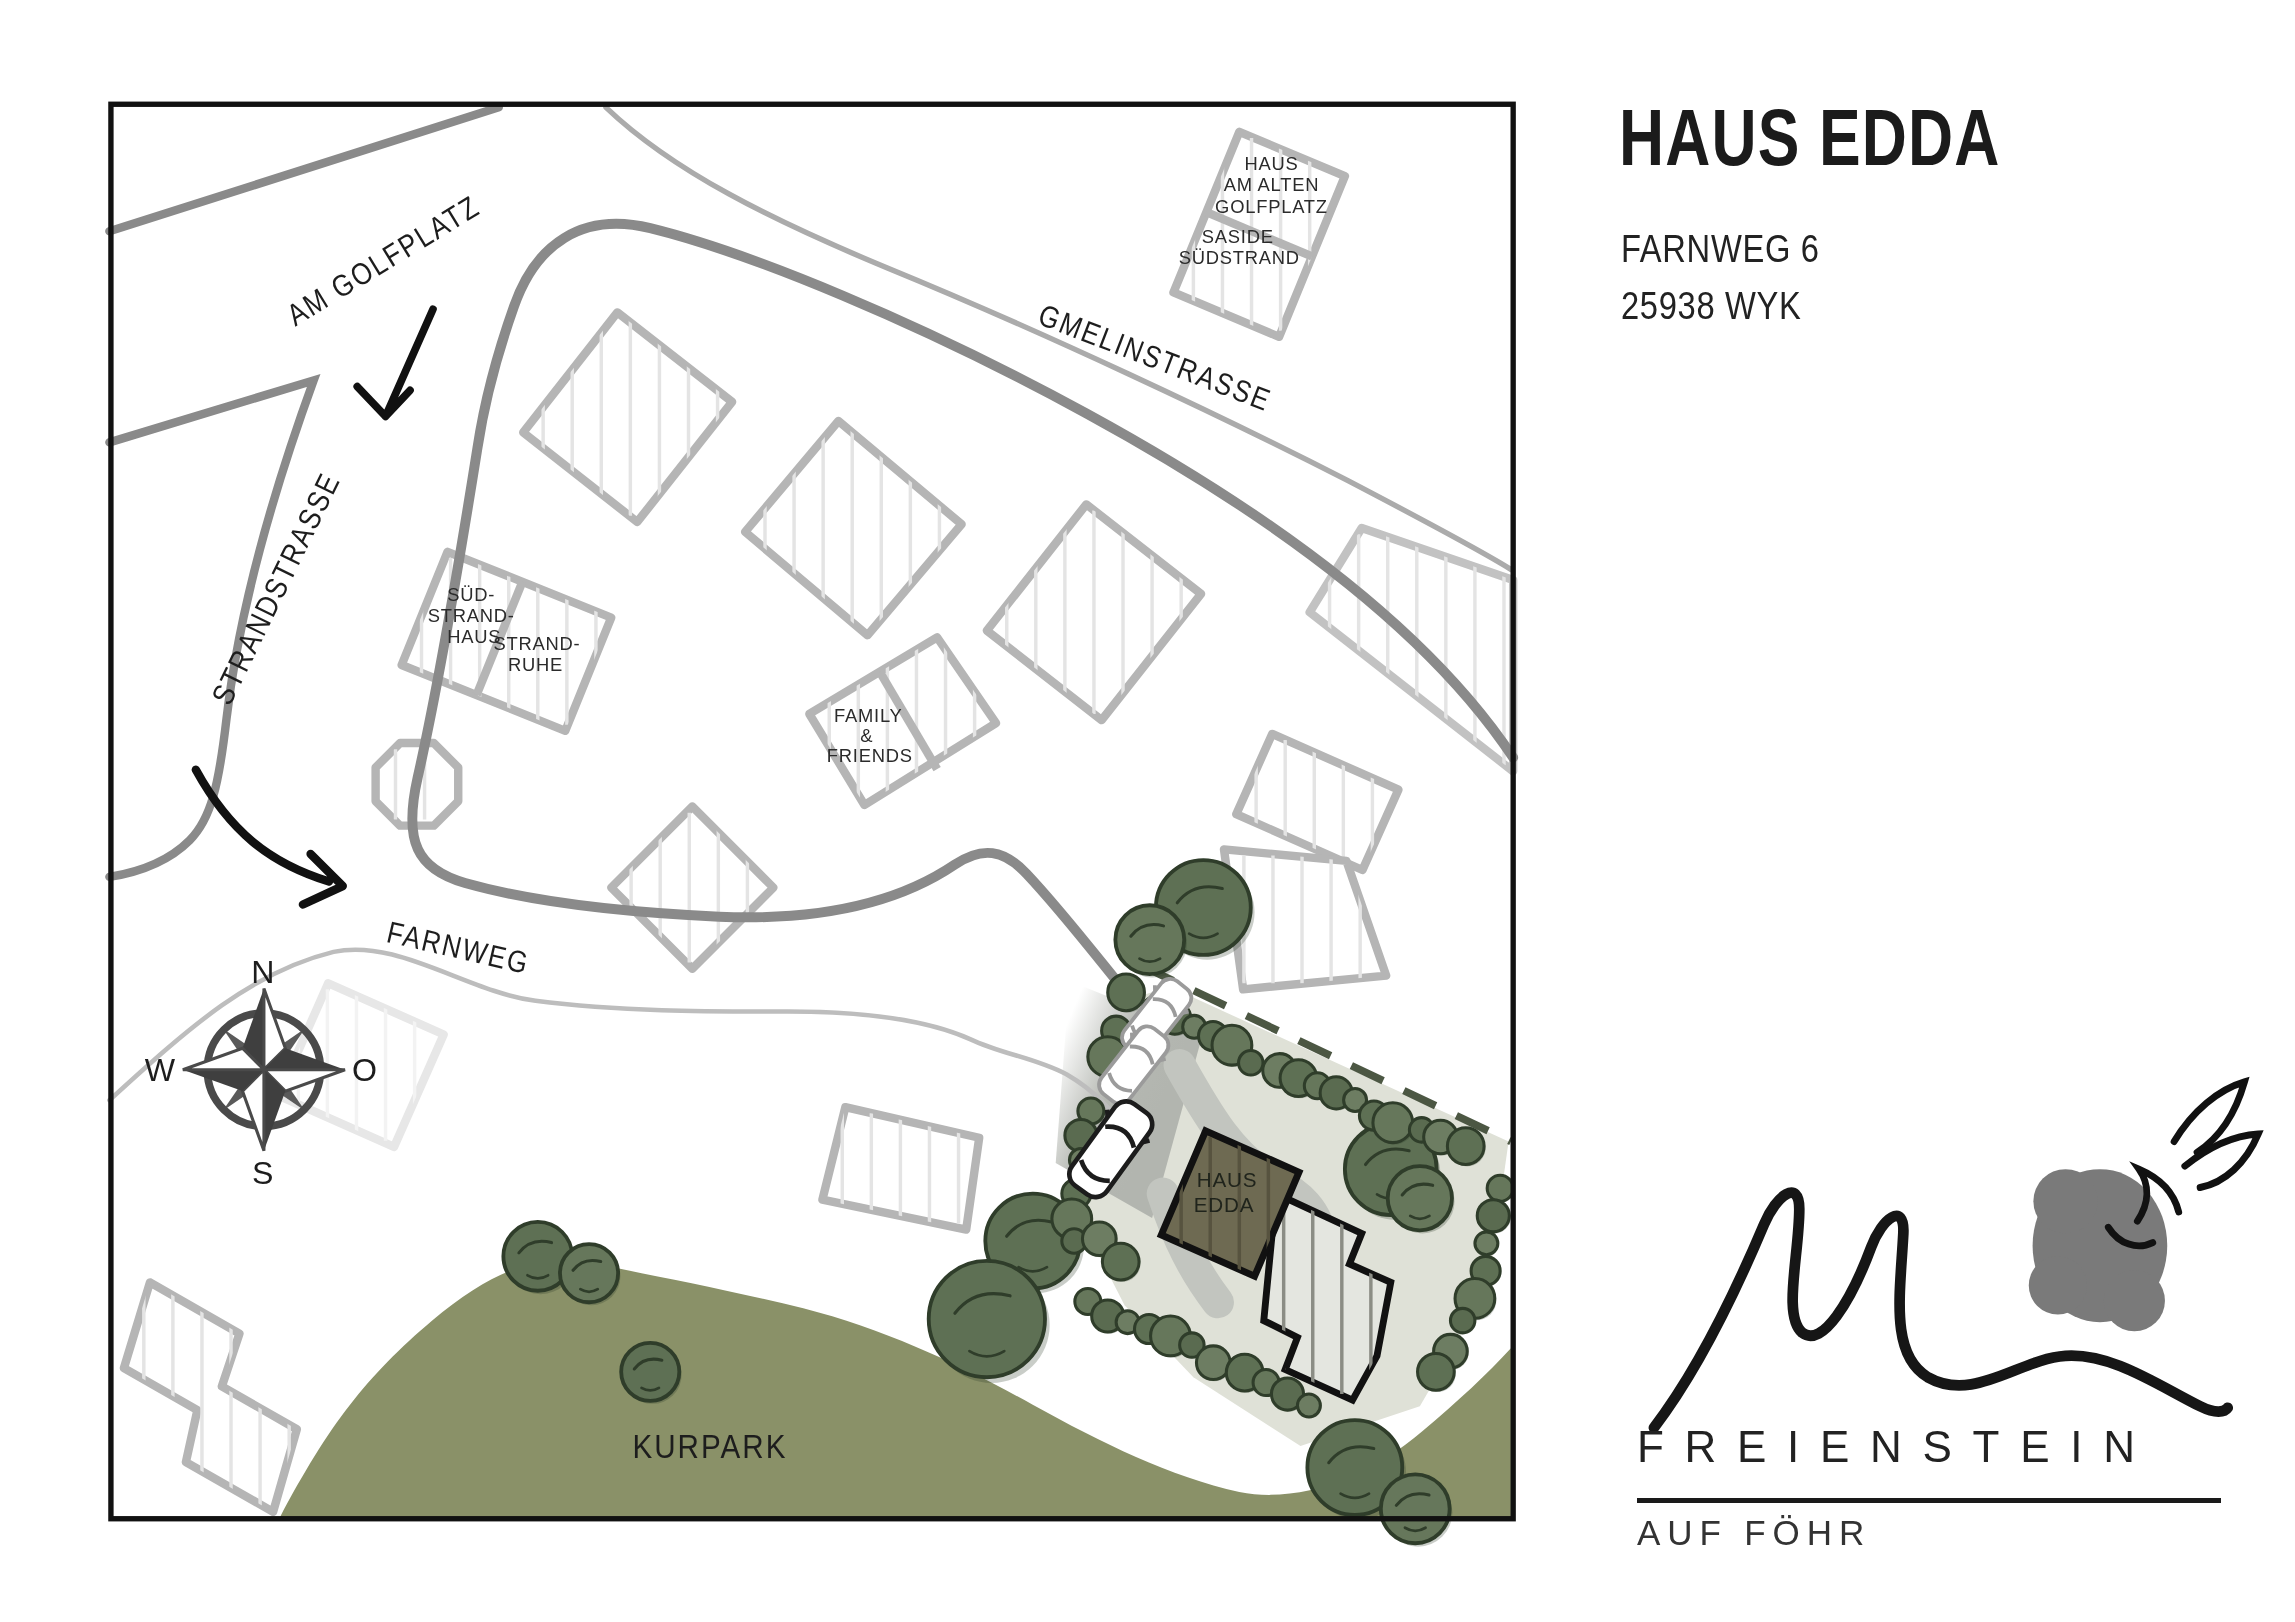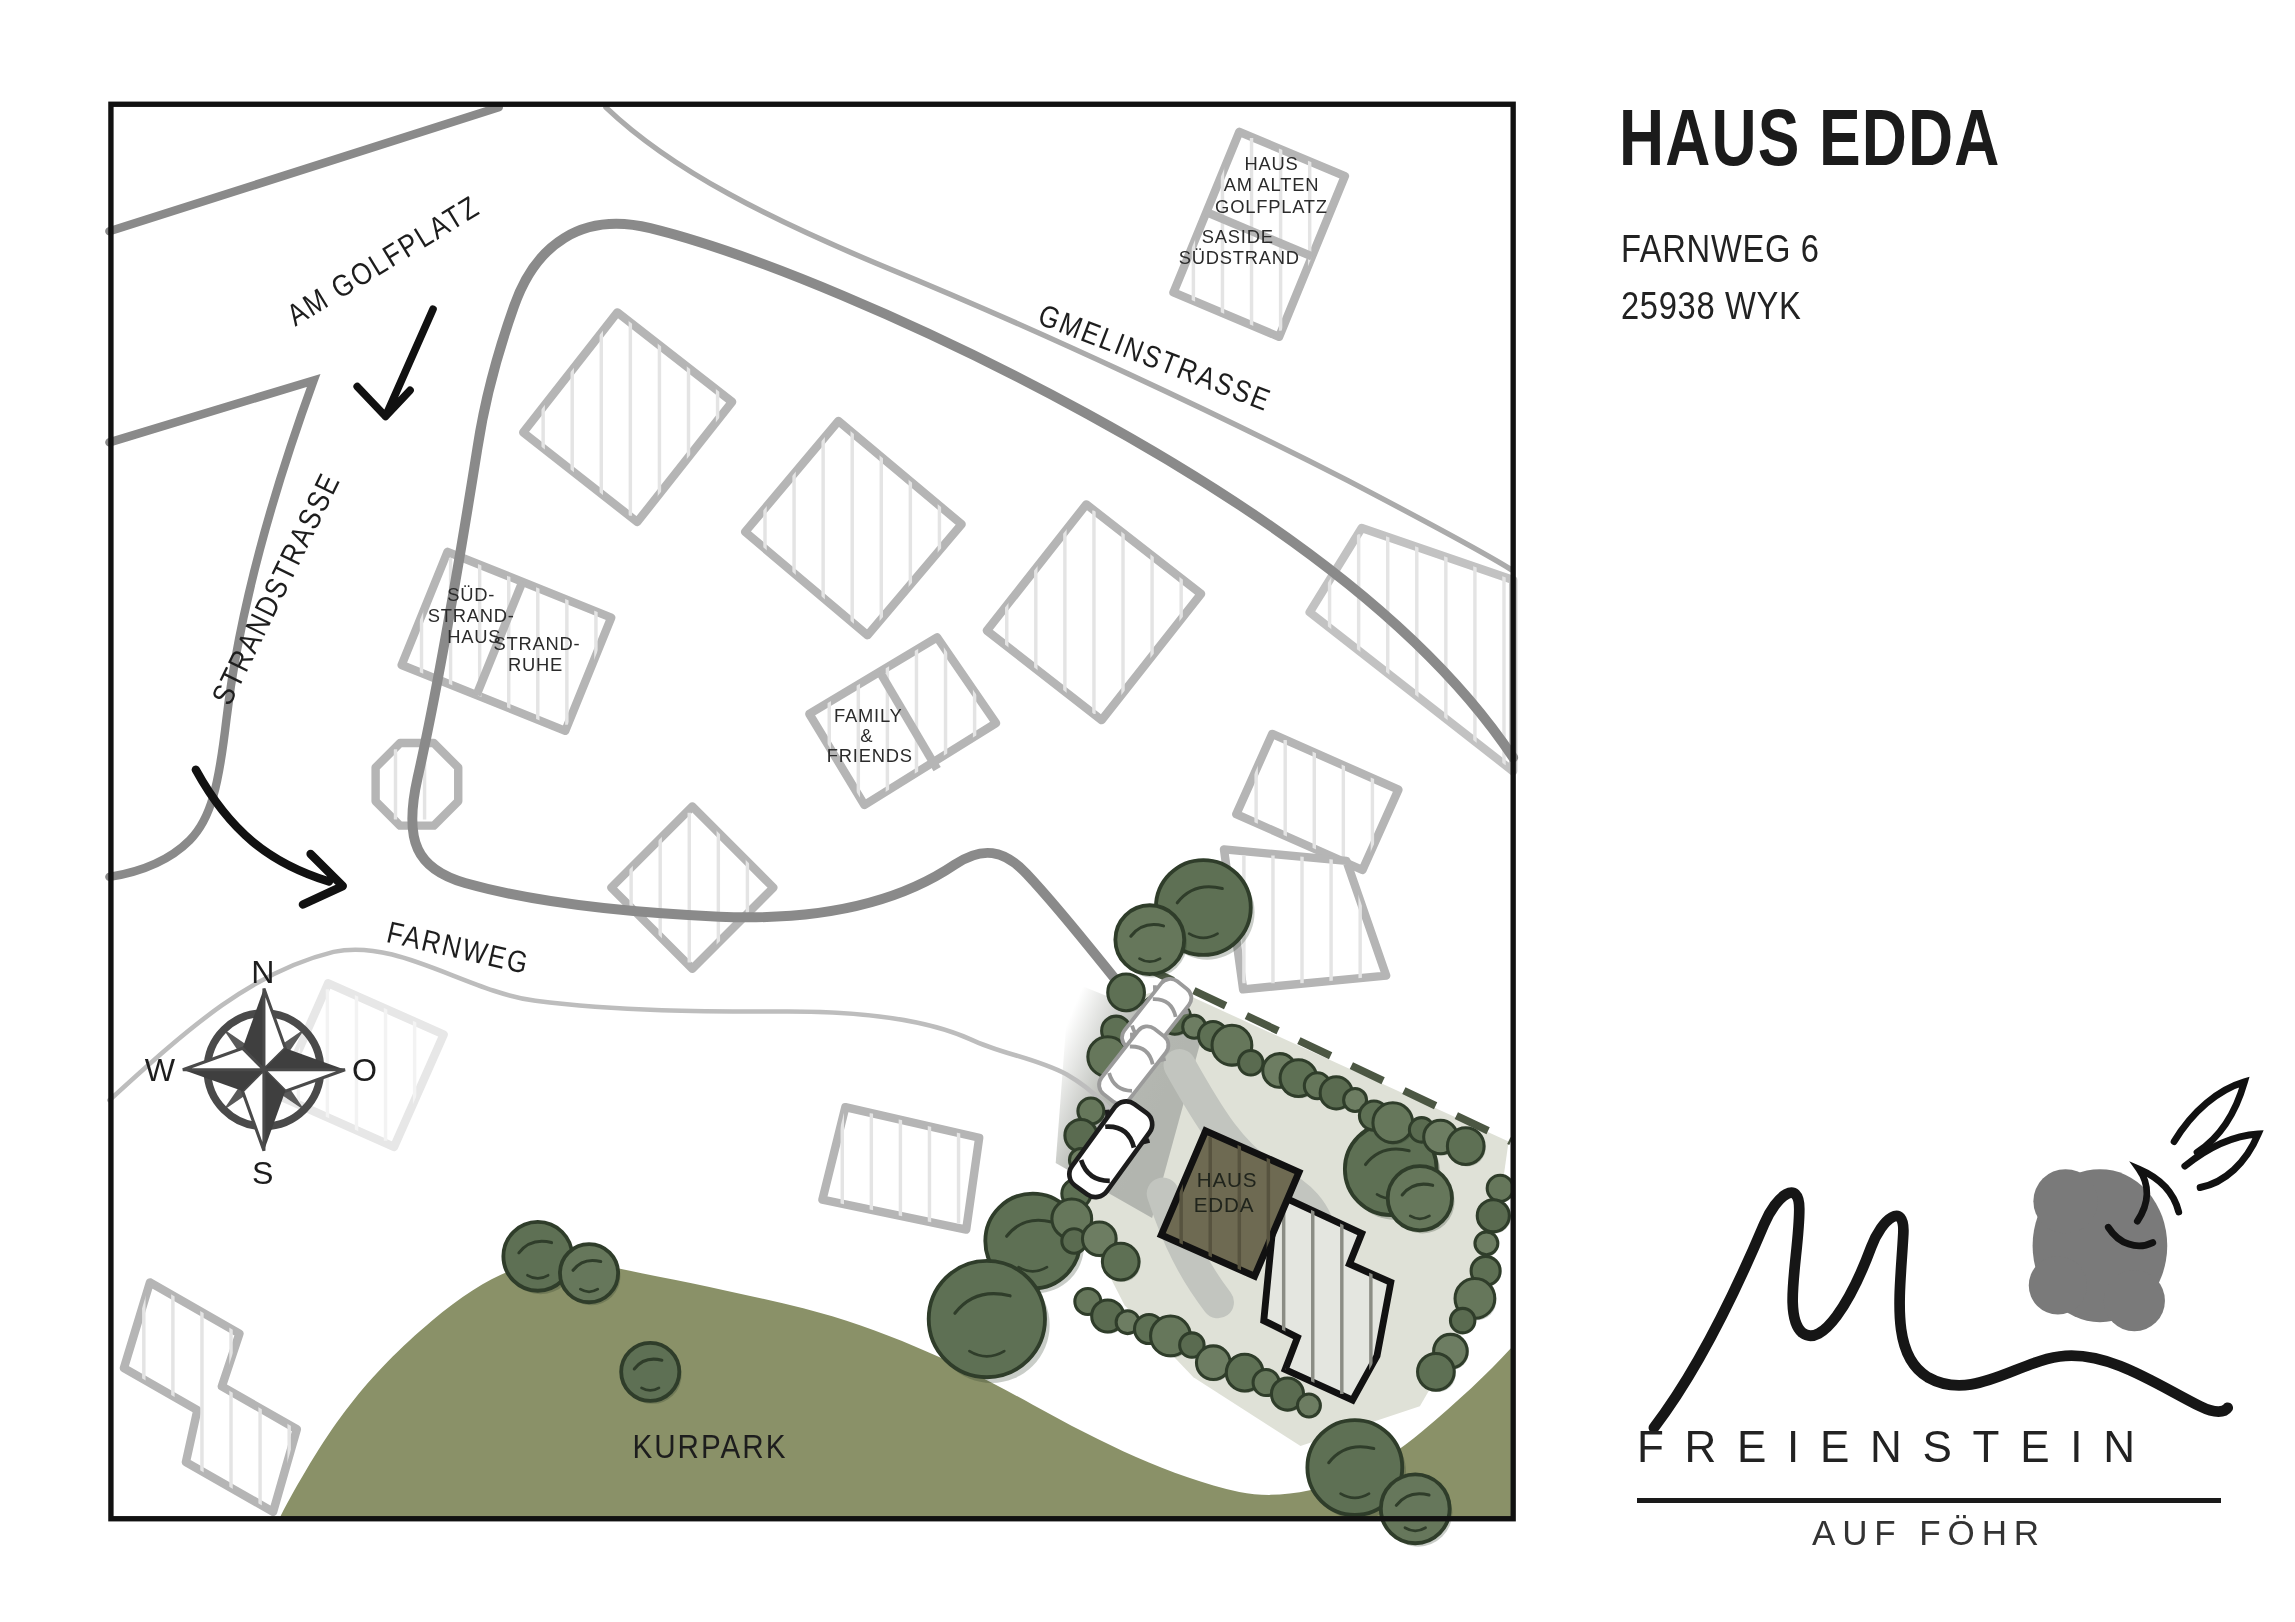--- a/index.html
+++ b/index.html
@@ -7,21 +7,21 @@
   #map-svg{position:absolute;left:0;top:0;width:2295px;height:1623px;}
   .street-label{font-family:"Liberation Sans",sans-serif;fill:#1d1d1d;letter-spacing:3px;}
   .bld-label{font-family:"Liberation Sans",sans-serif;fill:#2b2b2b;letter-spacing:1px;}
   .abs{position:absolute;}
   .title-main{left:1619px;top:92px;font-size:80px;font-weight:700;color:#1b1b1b;
     transform:scaleX(.78);transform-origin:left top;letter-spacing:1.5px;white-space:nowrap;}
   .title-sub{left:1621px;font-size:38px;font-weight:400;color:#222;transform:scaleX(.86);
     transform-origin:left top;letter-spacing:0.8px;white-space:nowrap;}
   .brand{left:1637px;top:1422px;width:586px;font-size:44px;color:#222;letter-spacing:20.7px;white-space:nowrap;}
   .brand-rule{left:1637px;top:1498px;width:584px;height:4.6px;background:#1a1a1a;}
-  .brand-sub{left:1637px;top:1513px;width:584px;text-align:center;font-size:35px;color:#333;letter-spacing:6.9px;}
+  .brand-sub{left:1637px;top:1513px;width:584px;text-align:left;font-size:35px;color:#333;letter-spacing:6.9px;}
 </style>
 </head>
 <body>
 
 <svg id="map-svg" viewBox="0 0 3000 2121">
   <defs>
       <clipPath id="hcp0">
         <polygon points="1620,172 1758,230 1672,440 1534,382"></polygon>
       </clipPath>
       <clipPath id="hcp1">

